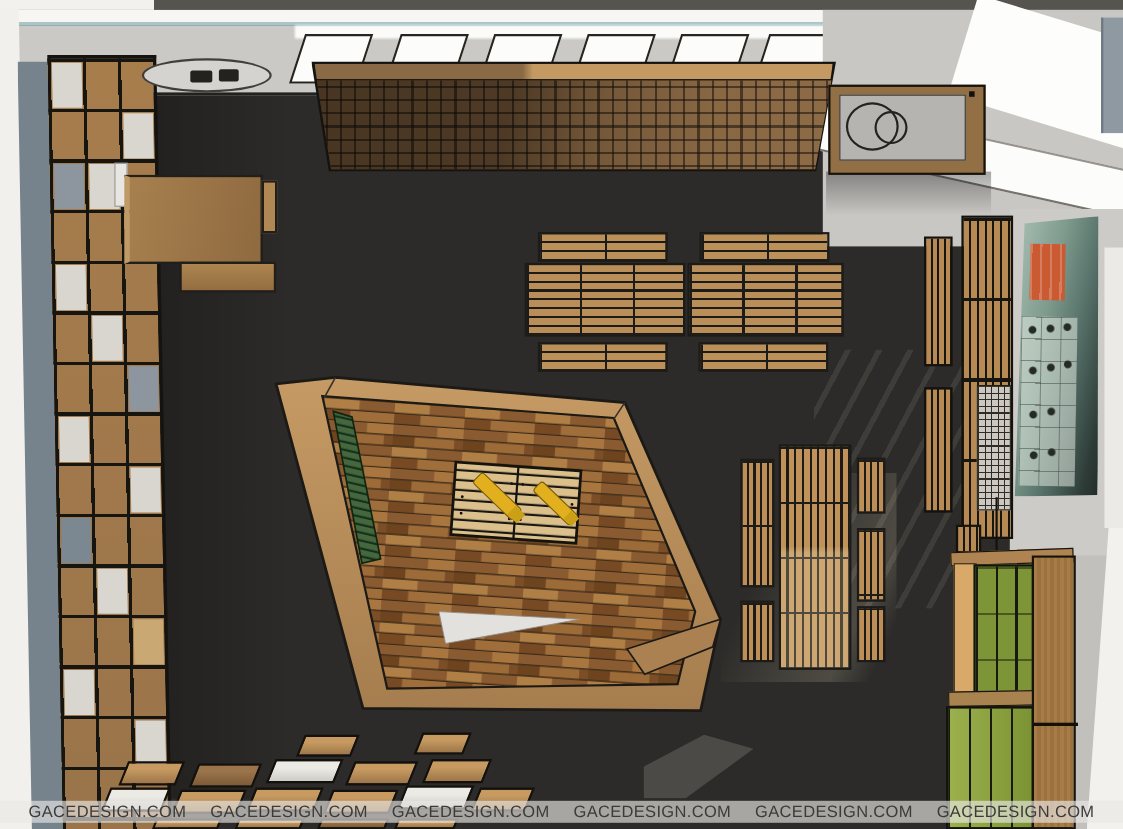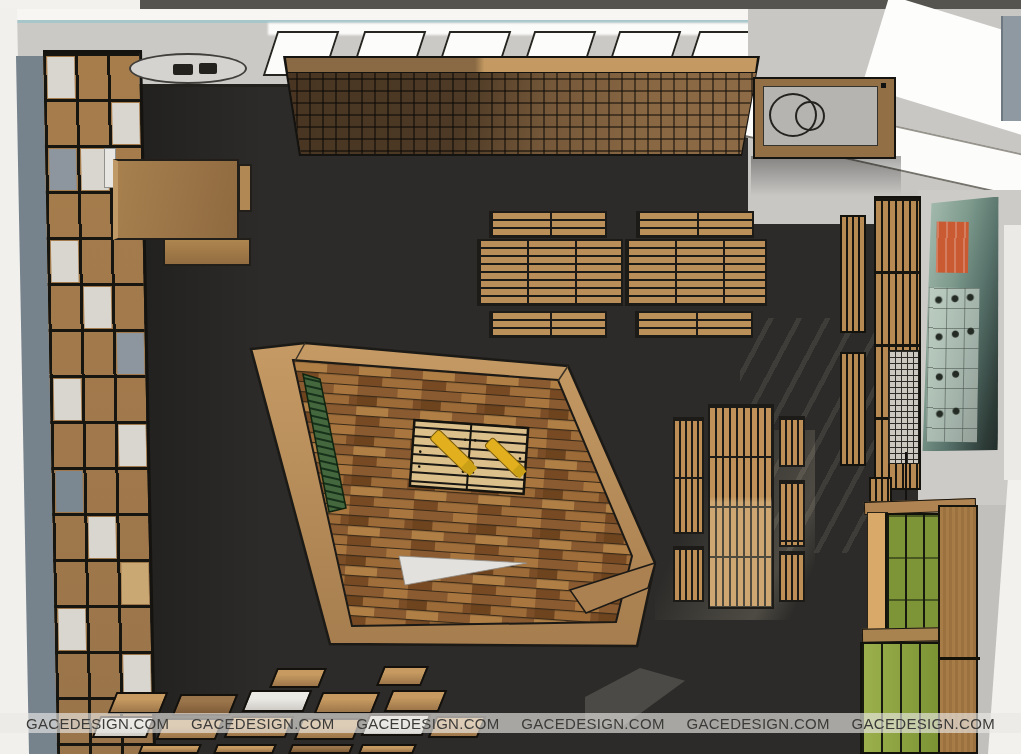--- a/index.html
+++ b/index.html
@@ -18,21 +18,21 @@
   .bench-v{background-image:repeating-linear-gradient(180deg,var(--slat-dark) 0 2px,transparent 2px 58px),repeating-linear-gradient(90deg,#bd8f56 0 4px,var(--slat-dark) 4px 6px);border:2px solid var(--slat-dark);box-sizing:border-box;}
   .tbl-v{background-image:linear-gradient(180deg,rgba(0,0,0,0) 0 45%,rgba(255,238,200,0.22) 48% 100%),repeating-linear-gradient(180deg,var(--slat-dark) 0 2px,transparent 2px 50px),repeating-linear-gradient(90deg,#c09259 0 5px,var(--slat-dark) 5px 7px);border:2px solid var(--slat-dark);box-sizing:border-box;}
   .shelf-slats{background-image:repeating-linear-gradient(180deg,#17150f 0 3px,transparent 3px 73px),repeating-linear-gradient(90deg,#b68a52 0 5px,#17150f 5px 7px);border:2px solid #14120d;box-sizing:border-box;}
   .side-slats{background-image:repeating-linear-gradient(90deg,#b68a52 0 4px,#17150f 4px 6px);border:2px solid #14120d;box-sizing:border-box;}
   .mesh{background-image:repeating-linear-gradient(90deg,#2e2c28 0 1px,transparent 1px 6px),repeating-linear-gradient(180deg,#2e2c28 0 1px,transparent 1px 6px);background-color:#ccc8bf;border:1px solid #201e19;box-sizing:border-box;}
   .window{width:62px;height:45px;background:#fcfcfb;border:2px solid #26251f;transform:skewX(-18deg);box-sizing:border-box;}
   .bin{border:2px solid #14110c;background:linear-gradient(180deg,#c69a60 0 30%,#9d764a 100%);transform:skewX(-22deg);box-sizing:border-box;}
   .bin--white{background:linear-gradient(180deg,#eceae5 0 35%,#cfccc6 100%);}
   .bin--dark{background:linear-gradient(180deg,#9a744a 0 30%,#7d5b38 100%);}
   .cub{position:absolute;width:27px;height:41px;}
-  .wm-bar{position:absolute;left:0;top:713px;width:100%;height:20px;background:rgba(233,232,229,0.65);display:flex;align-items:center;justify-content:space-between;padding:0 26px;box-sizing:border-box;z-index:60;}
+  .wm-bar{position:absolute;left:0;top:728px;width:100%;height:20px;background:rgba(233,232,229,0.65);display:flex;align-items:center;justify-content:space-between;padding:0 26px;box-sizing:border-box;z-index:60;}
   .wm-bar span{font-size:15px;color:var(--wm-text);letter-spacing:0.3px;white-space:nowrap;}
   .poster-grid{position:absolute;left:5%;top:36%;width:68%;height:60%;
     background-image:
       radial-gradient(circle at 20% 8%, #242a24 0 3px, transparent 4px),
       radial-gradient(circle at 52% 7%, #242a24 0 3px, transparent 4px),
       radial-gradient(circle at 82% 6%, #242a24 0 3px, transparent 4px),
       radial-gradient(circle at 22% 32%, #242a24 0 3px, transparent 4px),
       radial-gradient(circle at 54% 30%, #242a24 0 3px, transparent 4px),
       radial-gradient(circle at 84% 28%, #242a24 0 3px, transparent 4px),
       radial-gradient(circle at 24% 58%, #242a24 0 3px, transparent 4px),

